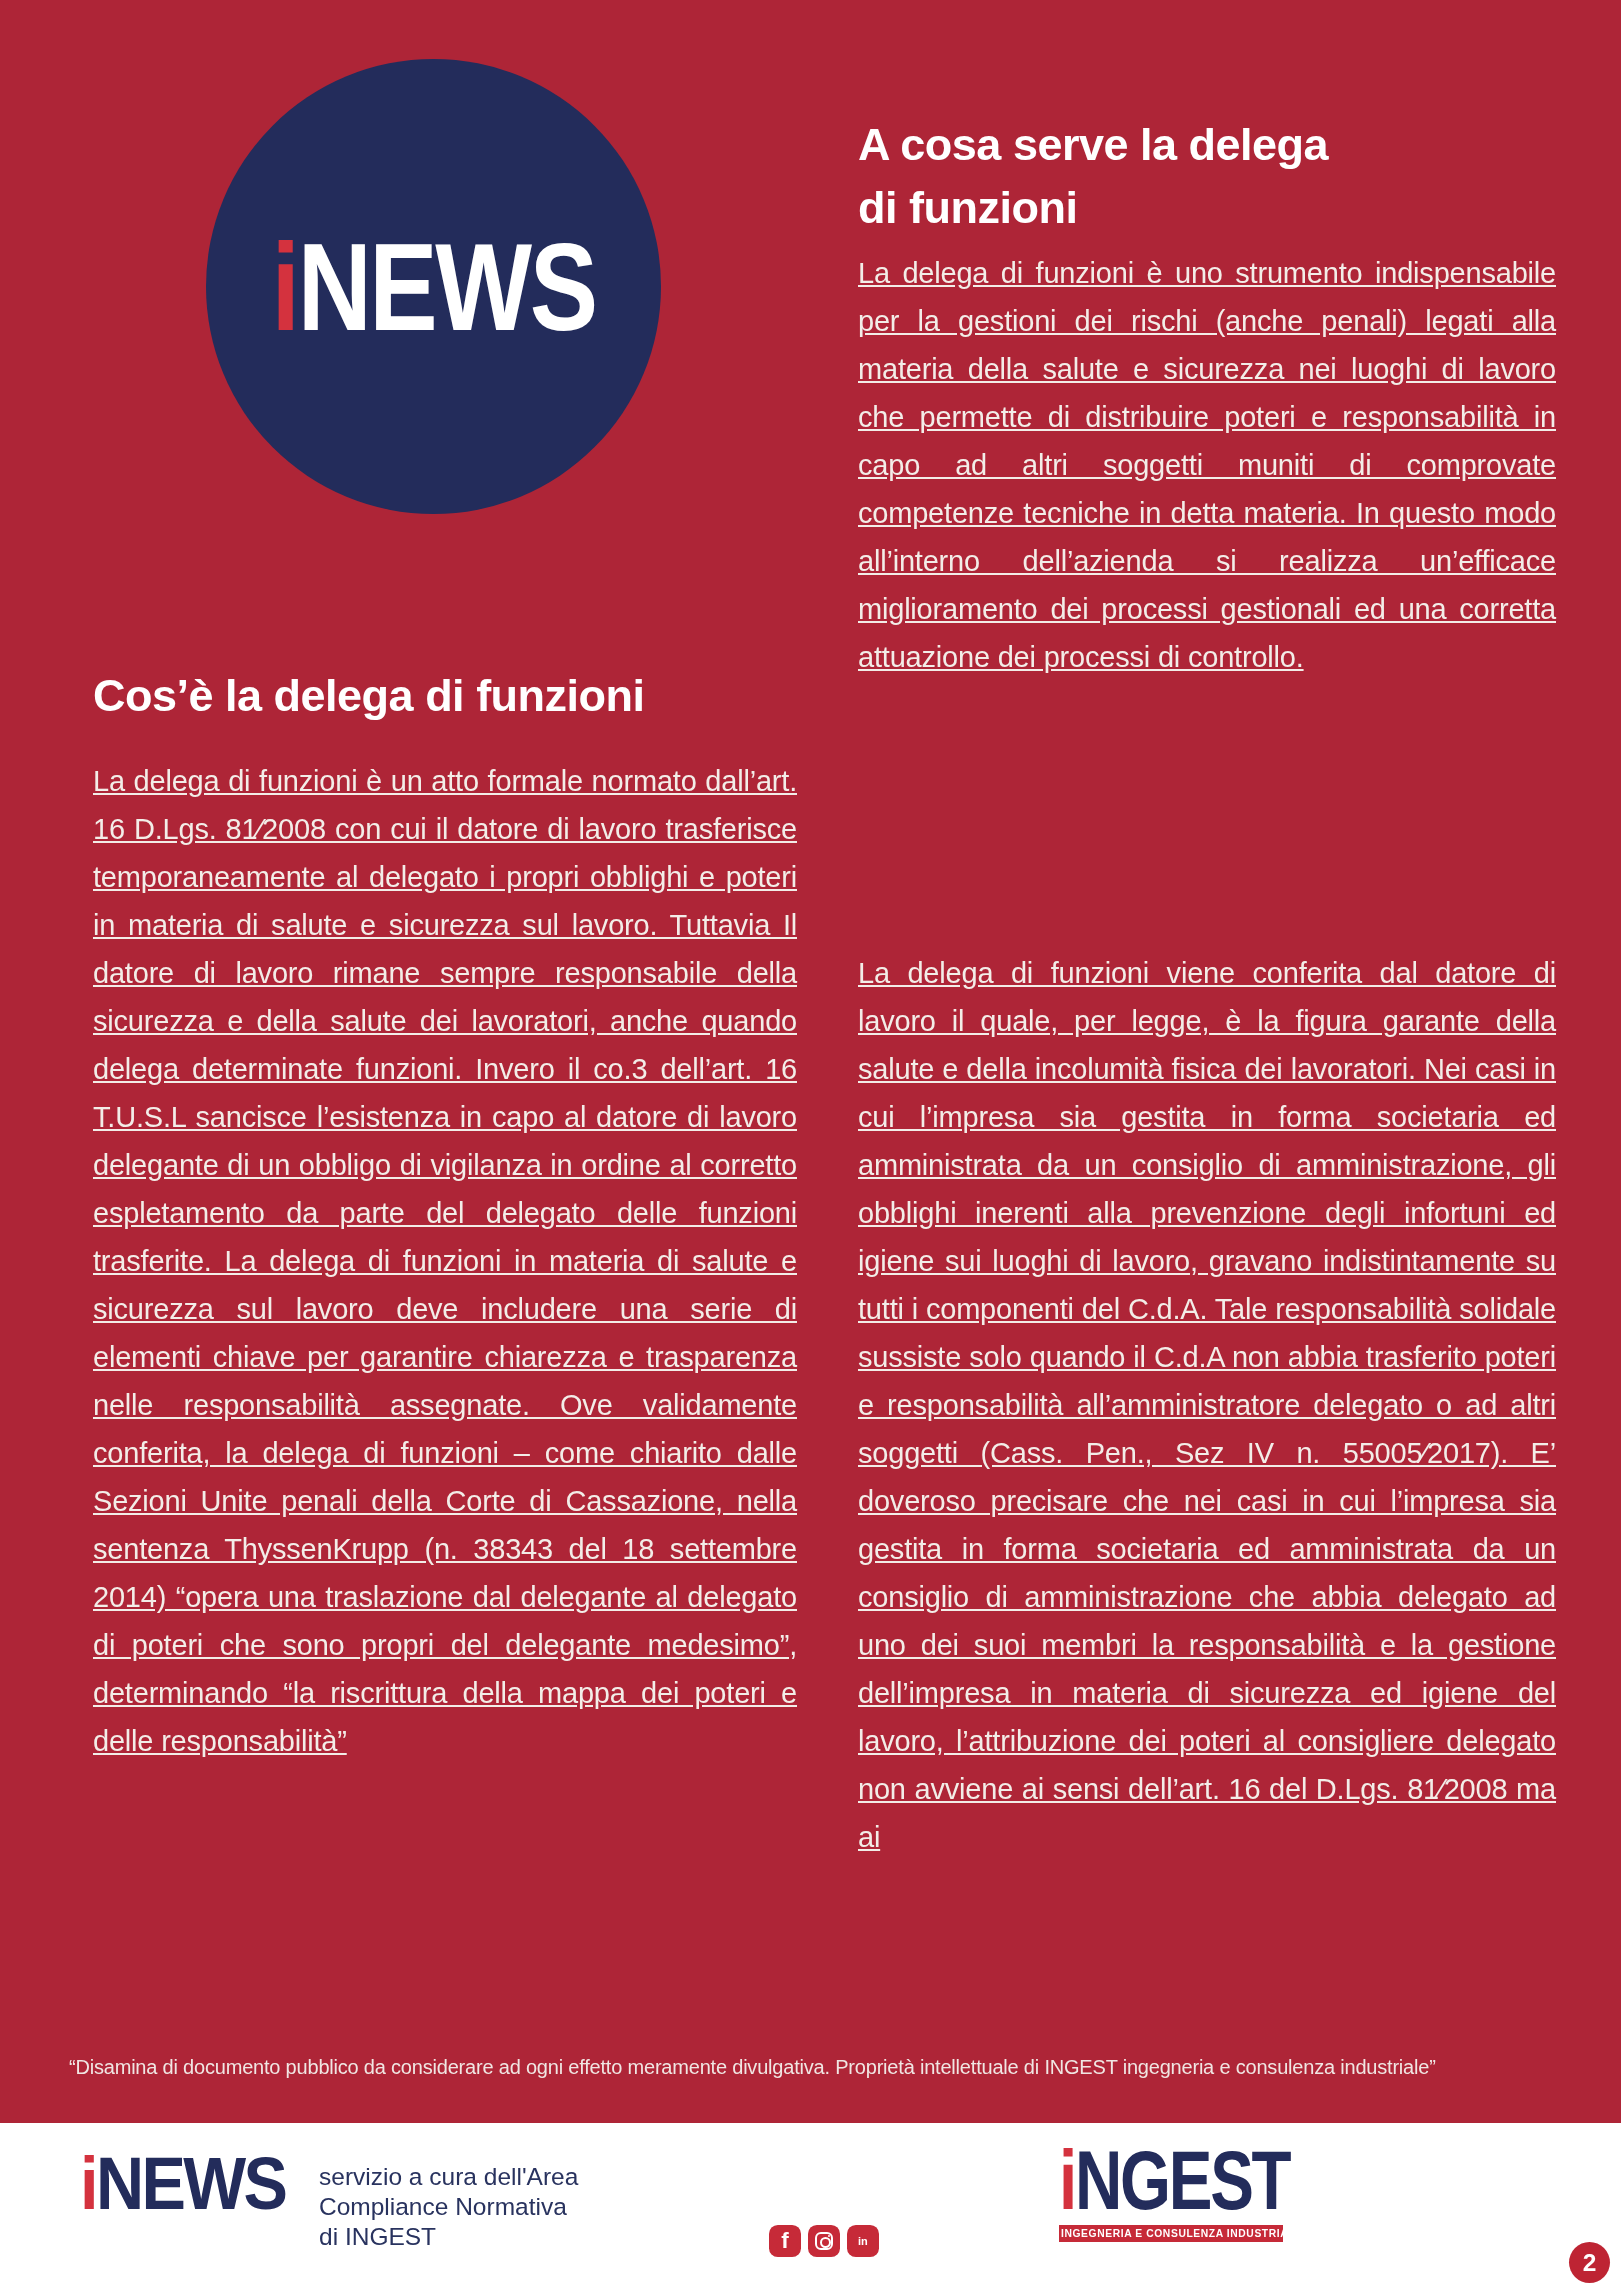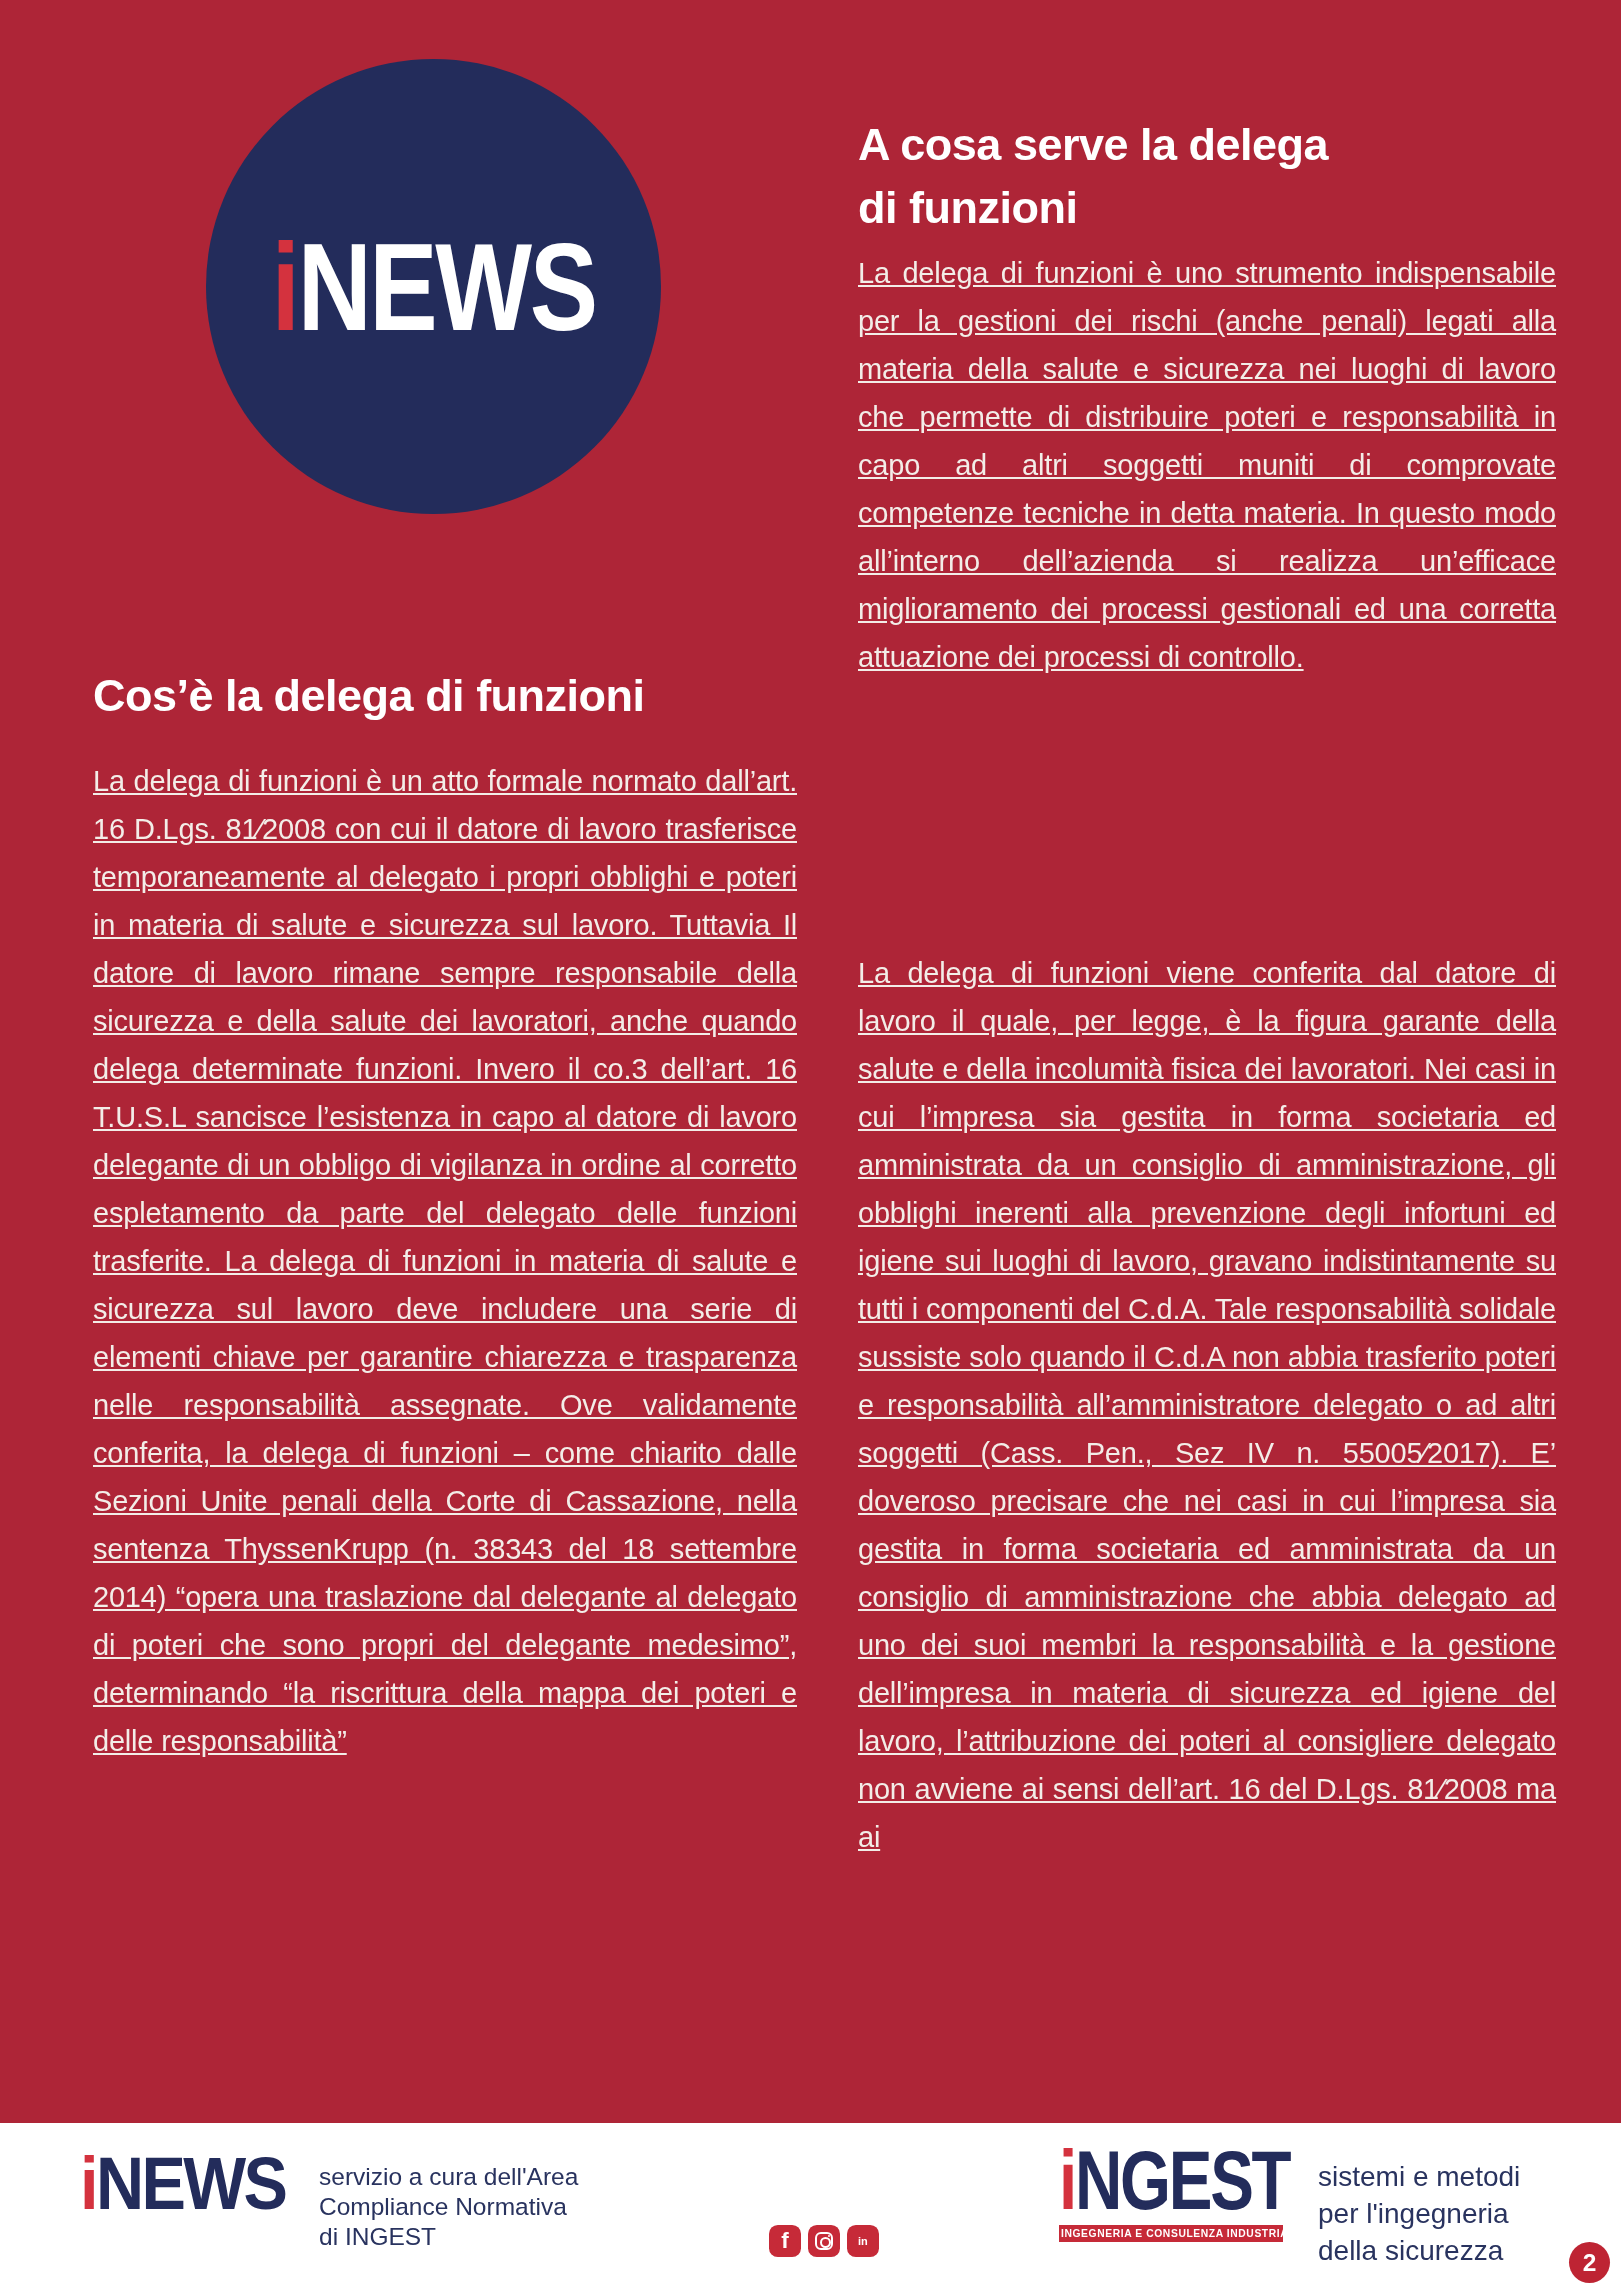--- a/index.html
+++ b/index.html
@@ -136,20 +136,21 @@
   </div>
 
   <h2 class="heading" id="left-heading">Cos’è la delega di funzioni</h2>
   <p class="bodytext" id="left-para">La delega di funzioni è un atto formale normato dall’art. 16 D.Lgs. 81⁄2008 con cui il datore di lavoro trasferisce temporaneamente al delegato i propri obblighi e poteri in materia di salute e sicurezza sul lavoro. Tuttavia Il datore di lavoro rimane sempre responsabile della sicurezza e della salute dei lavoratori, anche quando delega determinate funzioni. Invero il co.3 dell’art. 16 T.U.S.L sancisce l’esistenza in capo al datore di lavoro delegante di un obbligo di vigilanza in ordine al corretto espletamento da parte del delegato delle funzioni trasferite. La delega di funzioni in materia di salute e sicurezza sul lavoro deve includere una serie di elementi chiave per garantire chiarezza e trasparenza nelle responsabilità assegnate. Ove validamente conferita, la delega di funzioni – come chiarito dalle Sezioni Unite penali della Corte di Cassazione, nella sentenza ThyssenKrupp (n. 38343 del 18 settembre 2014) “opera una traslazione dal delegante al delegato di poteri che sono propri del delegante medesimo”, determinando “la riscrittura della mappa dei poteri e delle responsabilità”</p>
 
   <h2 class="heading" id="right-heading1">A cosa serve la delega
 di funzioni</h2>
   <p class="bodytext" id="right-para1">La delega di funzioni è uno strumento indispensabile per la gestioni dei rischi (anche penali) legati alla materia della salute e sicurezza nei luoghi di lavoro che permette di distribuire poteri e responsabilità in capo ad altri soggetti muniti di comprovate competenze tecniche in detta materia. In questo modo all’interno dell’azienda si realizza un’efficace miglioramento dei processi gestionali ed una corretta attuazione dei processi di controllo.</p>
   <p class="bodytext" id="right-para2">La delega di funzioni viene conferita dal datore di lavoro il quale, per legge, è la figura garante della salute e della incolumità fisica dei lavoratori. Nei casi in cui l’impresa sia gestita in forma societaria ed amministrata da un consiglio di amministrazione, gli obblighi inerenti alla prevenzione degli infortuni ed igiene sui luoghi di lavoro, gravano indistintamente su tutti i componenti del C.d.A. Tale responsabilità solidale sussiste solo quando il C.d.A non abbia trasferito poteri e responsabilità all’amministratore delegato o ad altri soggetti (Cass. Pen., Sez IV n. 55005⁄2017). E’ doveroso precisare che nei casi in cui l’impresa sia gestita in forma societaria ed amministrata da un consiglio di amministrazione che abbia delegato ad uno dei suoi membri la responsabilità e la gestione dell’impresa in materia di sicurezza ed igiene del lavoro, l’attribuzione dei poteri al consigliere delegato non avviene ai sensi dell’art. 16 del D.Lgs. 81⁄2008 ma ai</p>
 
+  <div class="disclaimer">“Disamina di documento pubblico da considerare ad ogni effetto meramente divulgativa. Proprietà intellettuale di INGEST ingegneria e consulenza industriale”</div>
 
   <footer class="footer">
 
     <div class="f-inews">
       <span class="li">i</span><span class="ln">NEWS</span>
     </div>
 
     <div class="f-service">servizio a cura dell'Area
 Compliance Normativa
 di INGEST</div>
@@ -167,23 +168,20 @@
       </div>
     </div>
 
     <div class="f-ingest">
       <div class="ingest-word">
         <span class="li">i</span><span class="ln">NGEST</span>
       </div>
       <div class="ingest-ribbon">INGEGNERIA E CONSULENZA INDUSTRIALE</div>
     </div>
 
-    <div class="f-tagline">sistemi e metodi
-per l'ingegneria
-della sicurezza</div>
 
   </footer>
 
   <div class="page-num">
     <span>2</span>
   </div>
 
 </div>
 
 

